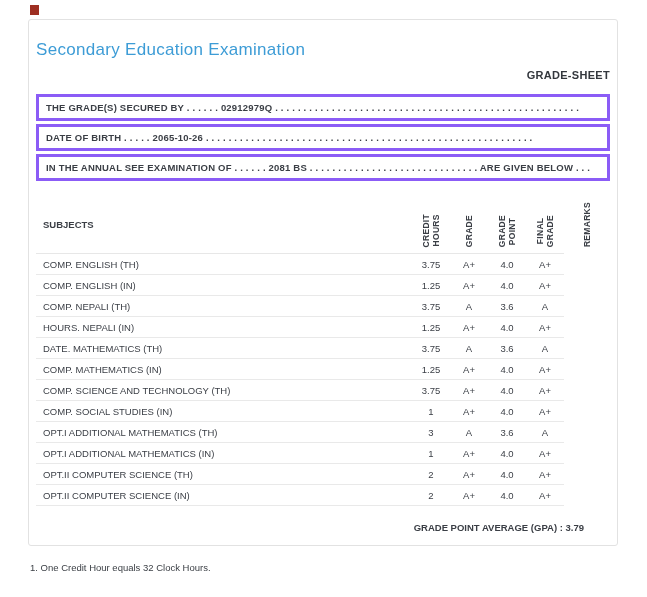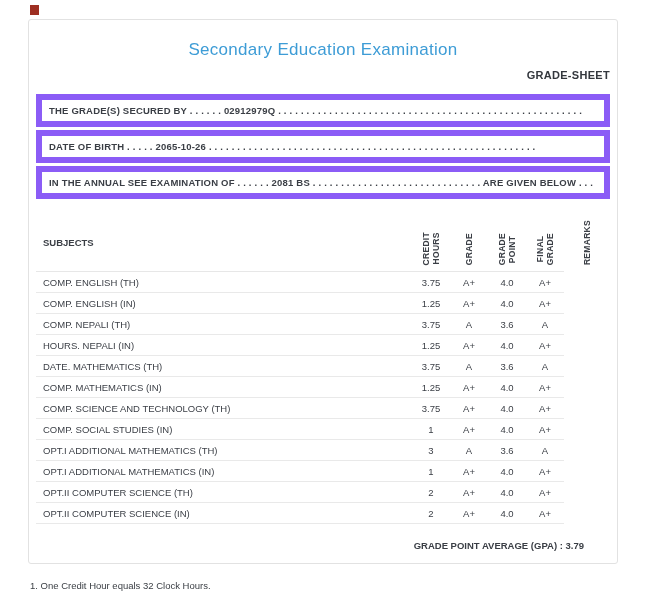--- a/index.html
+++ b/index.html
@@ -23,37 +23,36 @@
   }
   .sheet {
     margin: 19px 29px 0 28px;
     border: 1px solid #e2e2e2;
     border-radius: 3px;
     padding: 6px 7px 10px 7px;
     box-sizing: border-box;
     background: #ffffff;
   }
   .title {
-    text-align: center;
     color: #3d9cd6;
     font-size: 17px;
     font-weight: 400;
     margin: 14px 0 0 0;
     letter-spacing: 0.3px;
   }
   .subtitle {
     text-align: right;
     font-size: 11px;
     font-weight: bold;
     color: #33373d;
     margin: 9px 0 13px 0;
     letter-spacing: 0.3px;
   }
   .info-row {
-    border: 6px solid #8b5cf6;
+    border: 3px solid #8b5cf6;
     padding: 5px 7px;
     font-size: 9.5px;
     font-weight: bold;
     color: #3a3e45;
     margin-bottom: 3px;
     white-space: nowrap;
     overflow: hidden;
     letter-spacing: 0.2px;
   }
   table.grades {

